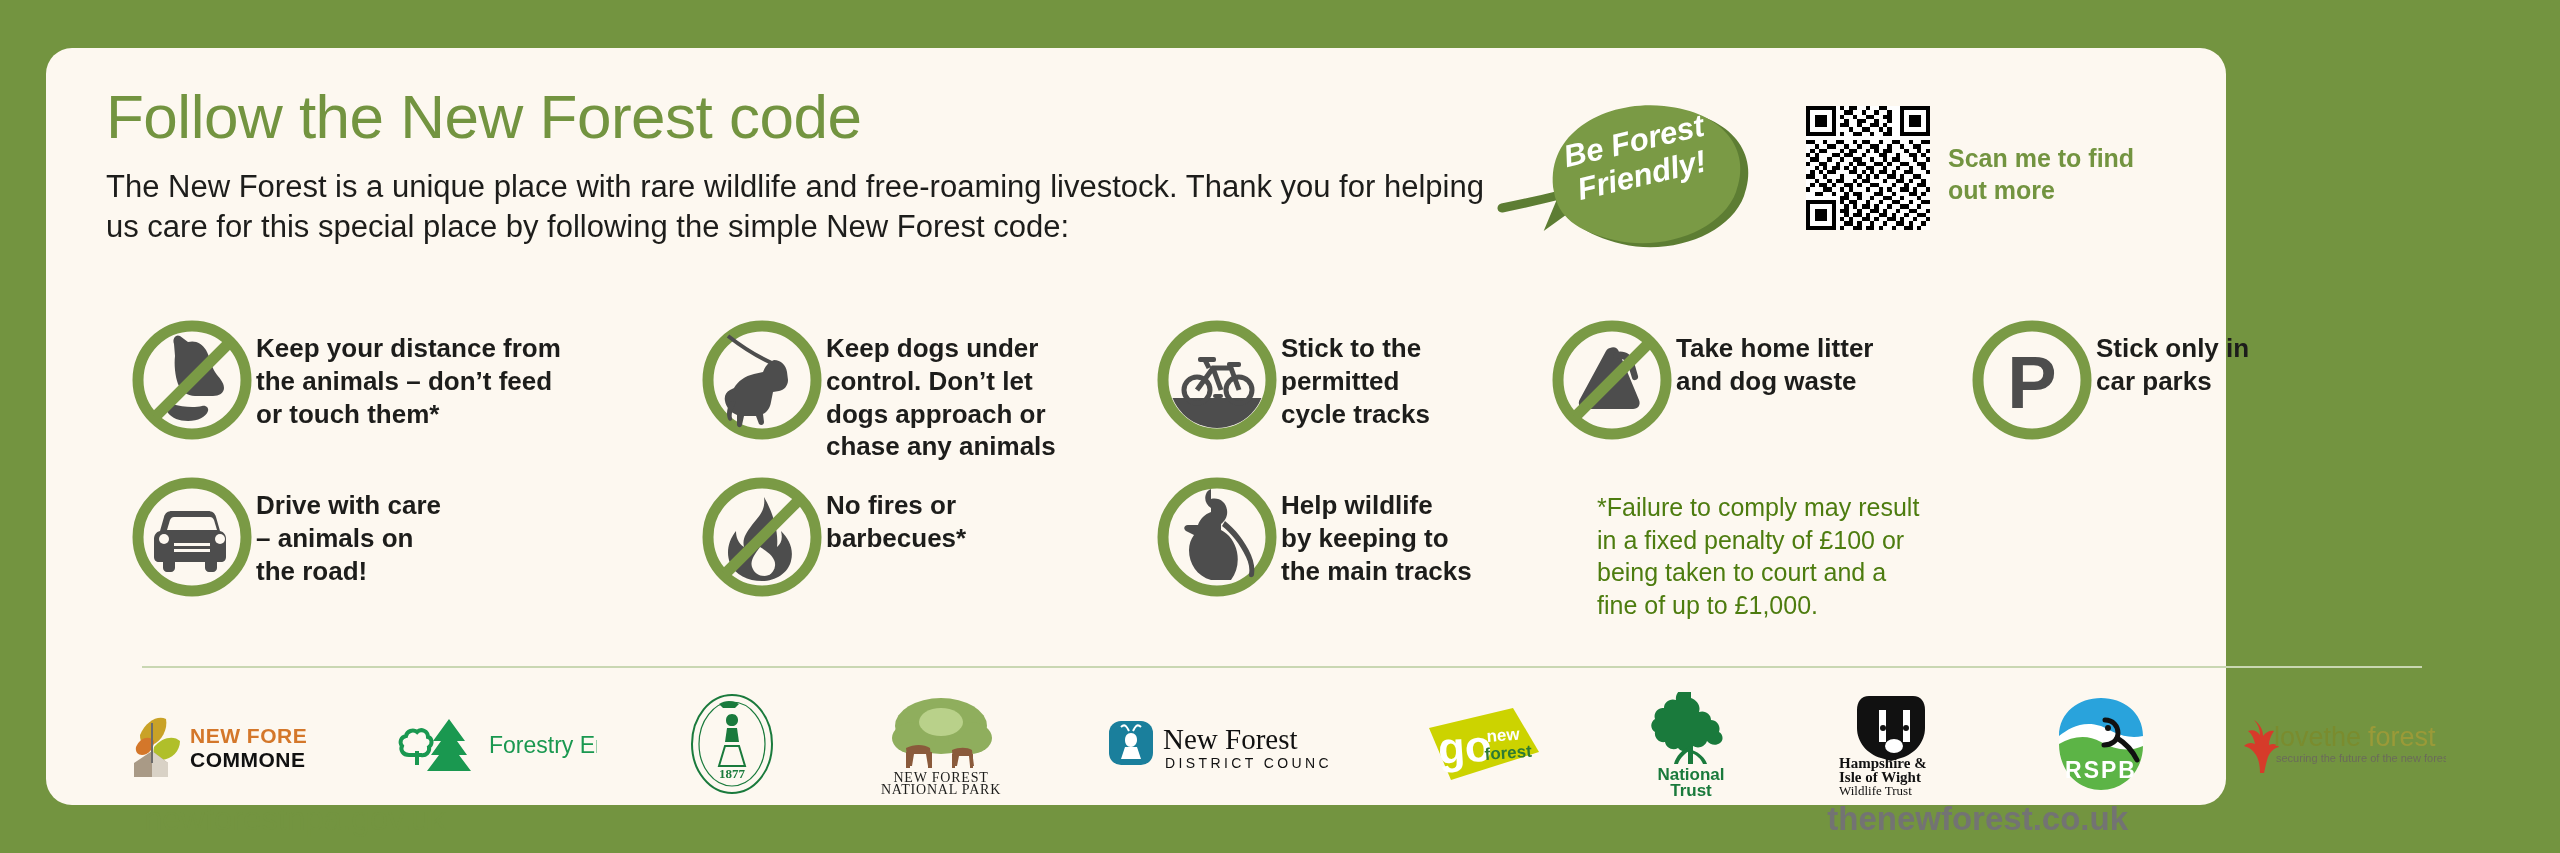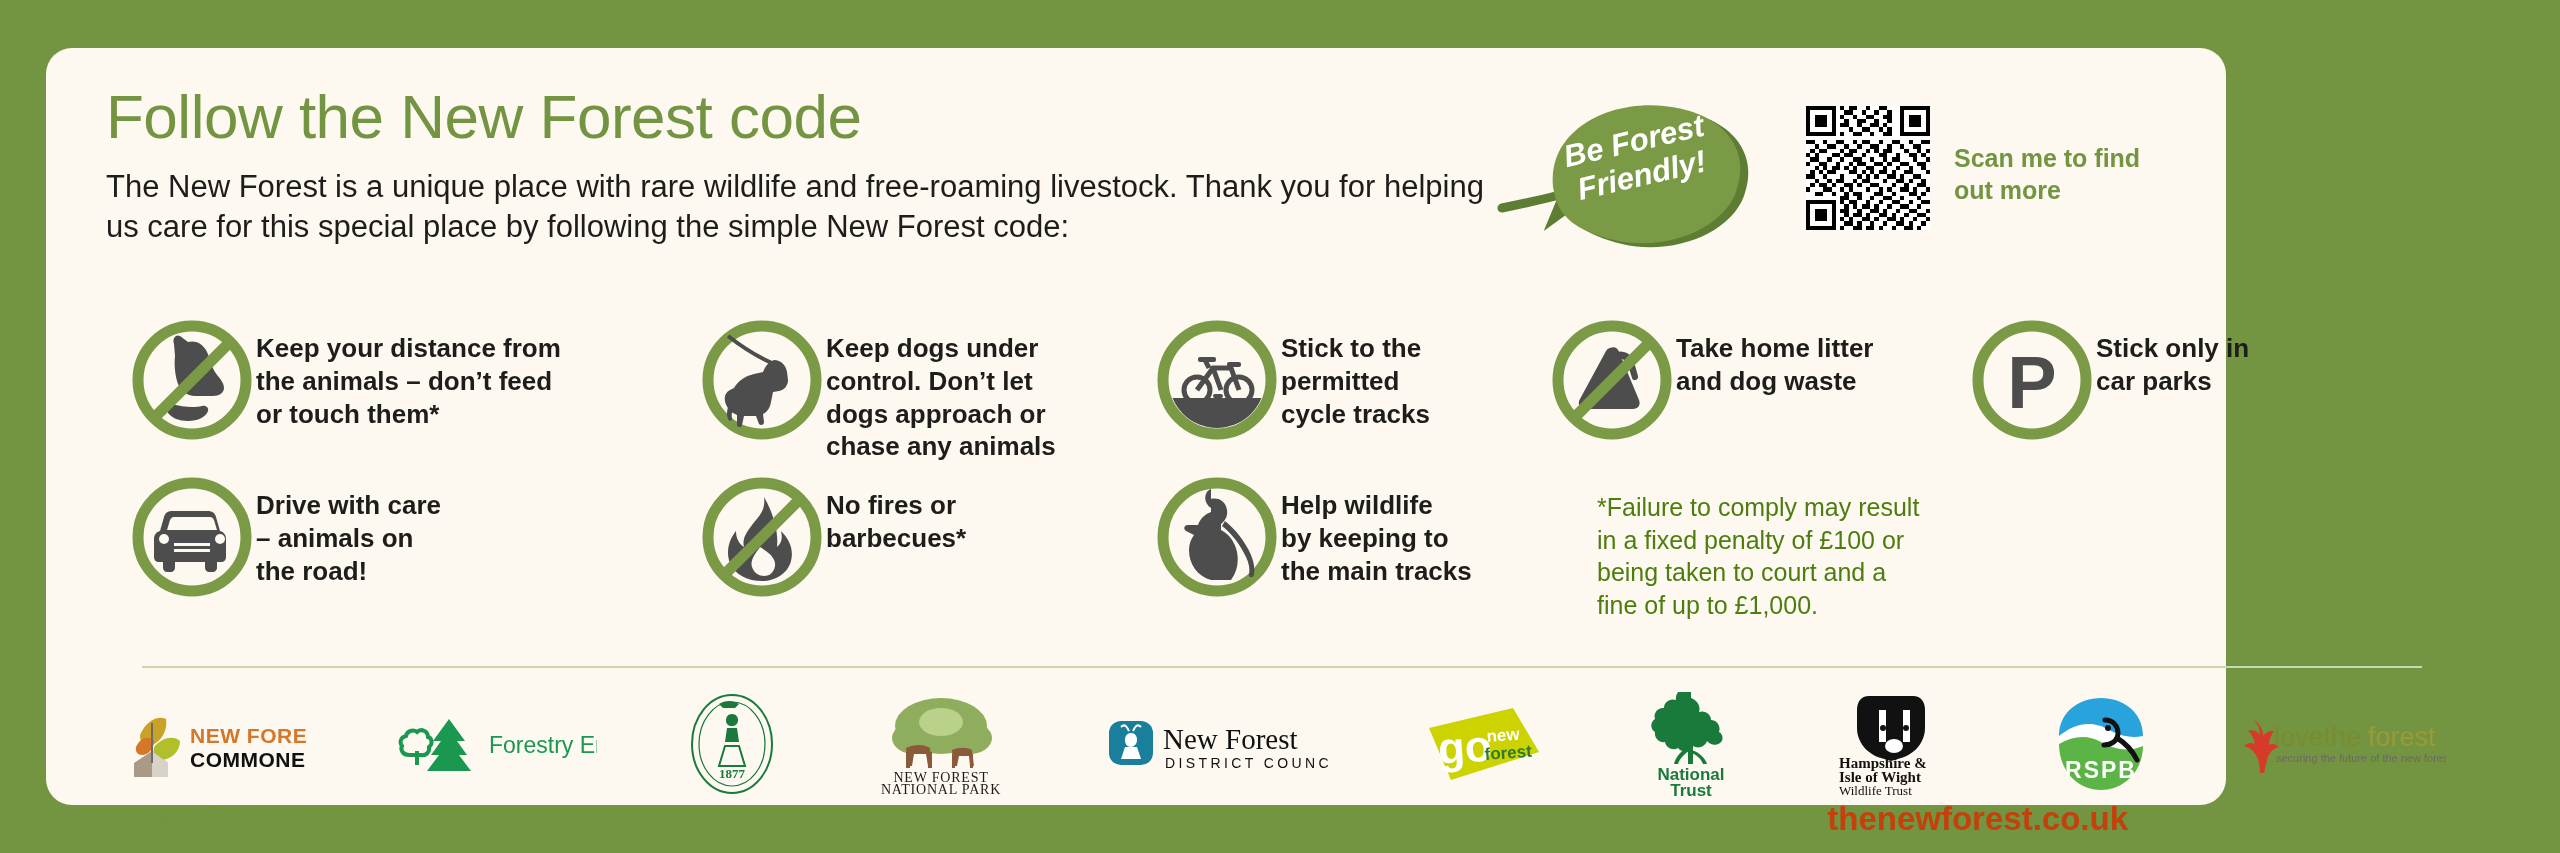--- a/index.html
+++ b/index.html
@@ -69,21 +69,21 @@
     pointer-events: none;
   }
 
   
   .qr-block {
     position: absolute;
     left: 1760px;
     top: 58px;
     display: flex;
     align-items: flex-start;
-    gap: 24px;
+    gap: 18px;
   }
   .qr-code {
     width: 124px; height: 124px;
     background: #ffffff;
     display: block;
   }
   .qr-caption {
     color: #739440;
     font-size: 25px;
     font-weight: bold;
@@ -169,21 +169,21 @@
     left: 98px;
     top: 752px;
     color: #739440;
     font-size: 33px;
     font-weight: normal;
   }
   .url-right {
     position: absolute;
     right: 98px;
     top: 752px;
-    color: #c2410c;
+    color: #737373;
     font-size: 33px;
     font-weight: bold;
   }
 </style>
 </head>
 <body>
 
 <div class="poster">
 
   <div class="header">

